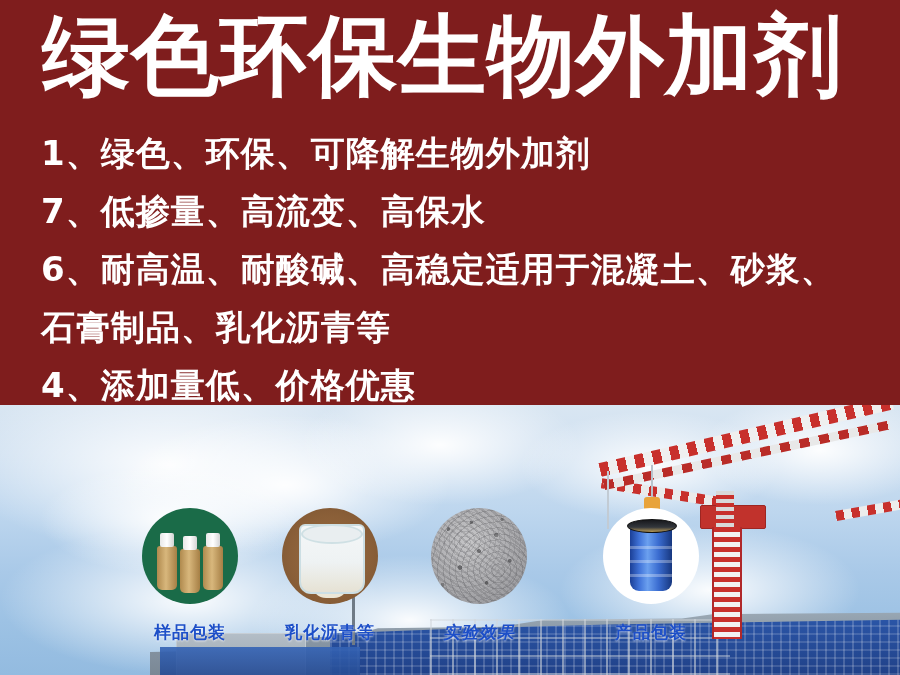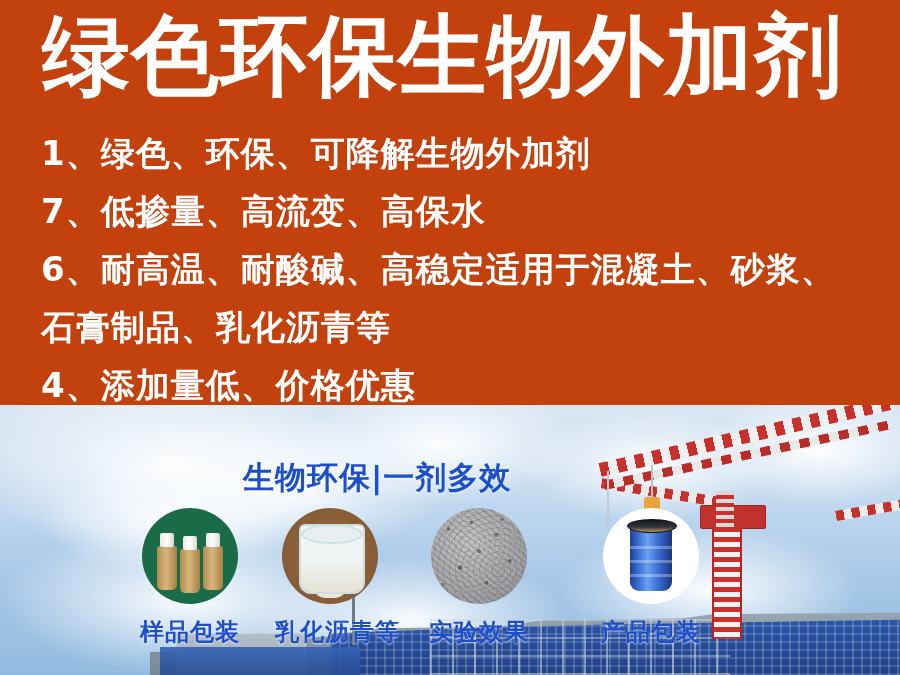--- a/index.html
+++ b/index.html
@@ -6,21 +6,21 @@
   body{
     width:900px;height:675px;overflow:hidden;
     font-family:"Liberation Sans","DejaVu Sans",sans-serif;
     background:#ffffff;
   }
   #poster{position:relative;width:900px;height:675px;overflow:hidden;}
 
   
   .blue-panel{
     position:absolute;left:0;top:0;width:900px;height:405px;
-    background:#c2410c;
+    background:#7f1d1d;
     overflow:hidden;
   }
   .main-title{
     position:absolute;left:42px;top:8px;
     width:820px;height:96px;
     color:#ffffff;
     font-size:88px;
     line-height:96px;
     font-weight:bold;
     letter-spacing:1px;
@@ -164,21 +164,21 @@
 
   
   .products{
     position:absolute;left:0;top:508px;width:900px;height:150px;
   }
   .product{
     position:absolute;width:110px;text-align:center;
   }
   .p1{left:135px;}
   .p2{left:275px;}
-  .p3{left:424px;}
+  .p3{left:424px;font-style:italic;}
   .p4{left:596px;}
 
   .circle{
     position:relative;width:96px;height:96px;border-radius:50%;
     margin:0 auto;overflow:hidden;
   }
   
   .circle-green{background:#1a6b48;}
   .bottle{
     position:absolute;bottom:14px;width:20px;height:44px;border-radius:3px 3px 5px 5px;
@@ -242,21 +242,21 @@
   }
   .drum-rib{
     position:absolute;left:27px;width:42px;height:3px;
     background:rgba(255,255,255,.30);
   }
   .r1{top:38px;} .r2{top:52px;} .r3{top:66px;}
 
   .caption{
     margin-top:16px;
     color:#1d4fc8;
-    font-size:24px;
+    font-size:17px;
     line-height:24px;
     font-weight:bold;
     white-space:nowrap;
     letter-spacing:1px;
     font-family:"DejaVu Sans","Liberation Sans",sans-serif;
     text-shadow:0 1px 2px rgba(255,255,255,.7);
   }
 </style>
 </head>
 <body>
@@ -302,21 +302,20 @@
       <div class="crane-mast"></div>
       <div class="crane-top"></div>
       <div class="jib"></div>
       <div class="jib2"></div>
       <div class="hook-line"></div>
       <div class="hook"></div>
       <div class="hook-line2"></div>
       <div class="crane2-jib"></div>
     </div>
 
-    <div class="tagline" style="position:absolute;left:243px;top:54px;">生物环保|一剂多效</div>
 
   </div>
 
   <div class="products">
 
     <div class="product p1">
       <div class="circle circle-green">
         <div class="bottle b1"></div>
         <div class="bottle b2"></div>
         <div class="bottle b3"></div>

